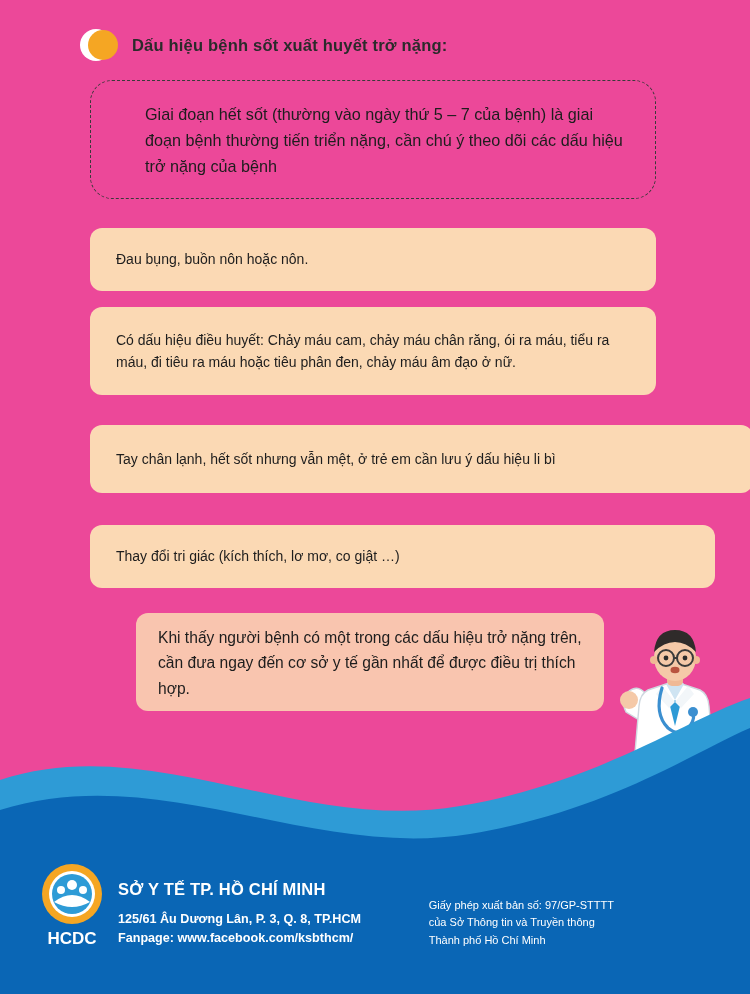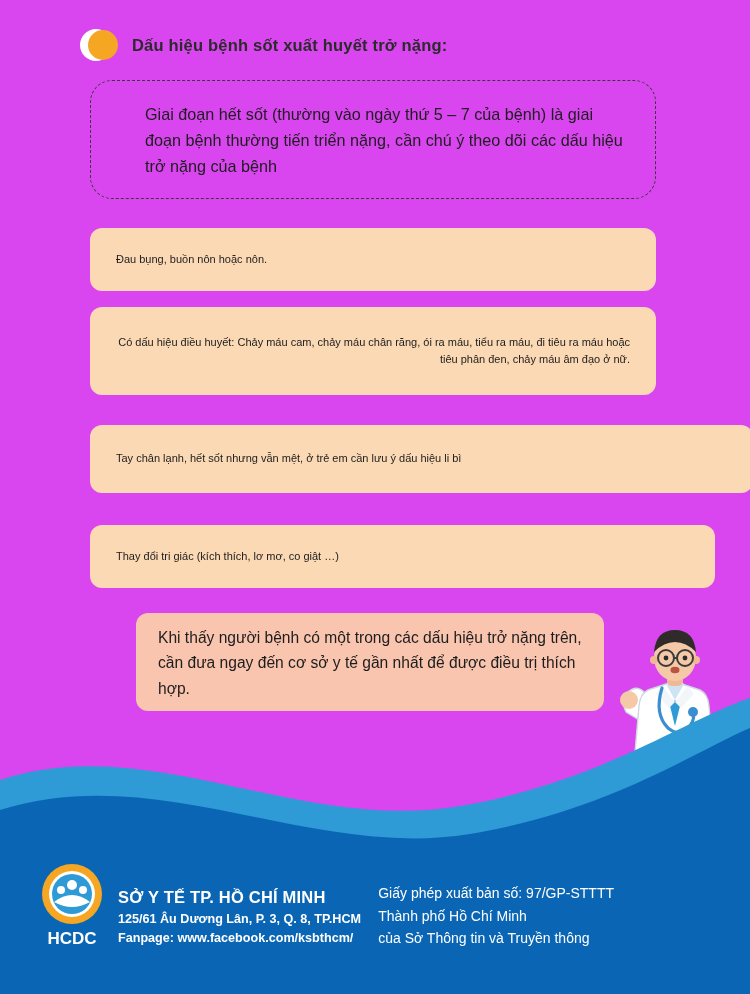--- a/index.html
+++ b/index.html
@@ -12,21 +12,21 @@
     background: #ffffff;
     font-family: "Liberation Sans", sans-serif;
     overflow: hidden;
     position: relative;
   }
 
   .page {
     position: relative;
     width: 750px;
     height: 994px;
-    background: #d946ef;
+    background: #ec4899;
     overflow: hidden;
   }
 
   
   .header {
     position: absolute;
     top: 30px;
     left: 88px;
     display: flex;
     align-items: center;
@@ -84,24 +84,23 @@
   .item-box {
     position: absolute;
     box-sizing: border-box;
     background: #fbd9b4;
     border-radius: 12px;
     display: flex;
     align-items: center;
     padding: 14px 26px;
   }
   .item-text {
-    font-size: 11px;
+    font-size: 14px;
     line-height: 1.58;
     color: #1d1d1d;
-    text-align: right;
   }
 
   #item-0 { top: 228px; left: 90px; width: 566px; height: 63px; }
   #item-1 { top: 307px; left: 90px; width: 566px; height: 88px; }
   #item-2 { top: 425px; left: 90px; width: 663px; height: 68px; }
   #item-3 { top: 525px; left: 90px; width: 625px; height: 63px; }
 
   
   .call-box {
     position: absolute;
@@ -163,39 +162,39 @@
   .footer-l2 {
     font-size: 16.5px;
     font-weight: bold;
     line-height: 1.32;
     letter-spacing: 0.2px;
   }
   .footer-l3 {
     font-size: 12.6px;
     font-weight: bold;
     line-height: 1.5;
-    margin-top: 1px;
+    margin-top: 9px;
   }
   .footer-l4 {
     font-size: 12.6px;
     font-weight: bold;
     line-height: 1.5;
   }
   .footer-l5 {
     font-size: 12.6px;
     font-weight: bold;
     line-height: 1.5;
   }
   .footer-right {
     position: absolute;
     right: 136px;
     bottom: 44px;
     color: #ffffff;
     text-align: left;
-    font-size: 14px;
+    font-size: 11px;
     line-height: 1.62;
   }
 </style>
 </head>
 <body>
 
 <div class="page">
 
   <div class="header">
     <span class="header-dot"></span>
@@ -281,17 +280,17 @@
   </svg>
 
   <div class="footer-info">
     <div class="footer-l1">SỞ Y TẾ TP. HỒ CHÍ MINH</div>
     <div class="footer-l3">125/61 Âu Dương Lân, P. 3, Q. 8,  TP.HCM</div>
     <div class="footer-l5">Fanpage: www.facebook.com/ksbthcm/</div>
   </div>
 
   <div class="footer-right">
     <div>Giấy phép xuất bản số:  97/GP-STTTT</div>
+    <div>của Sở Thông tin và Truyền thông</div>
     <div>Thành phố Hồ Chí Minh</div>
-    <div>của Sở Thông tin và Truyền thông</div>
   </div>
 
 </div>
 
 </body></html>

